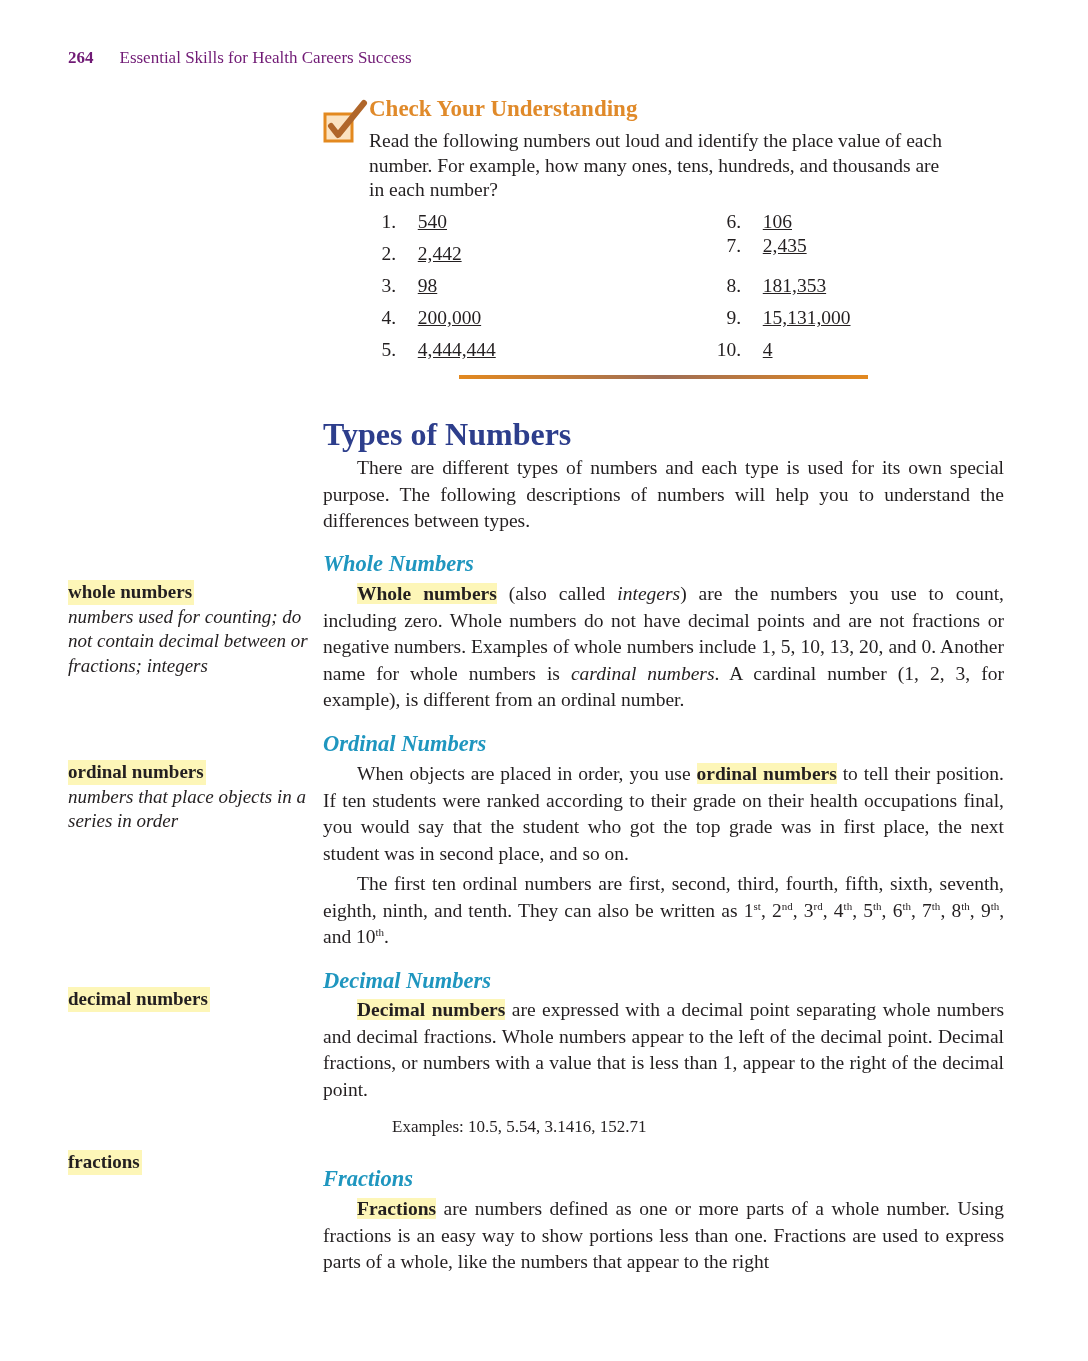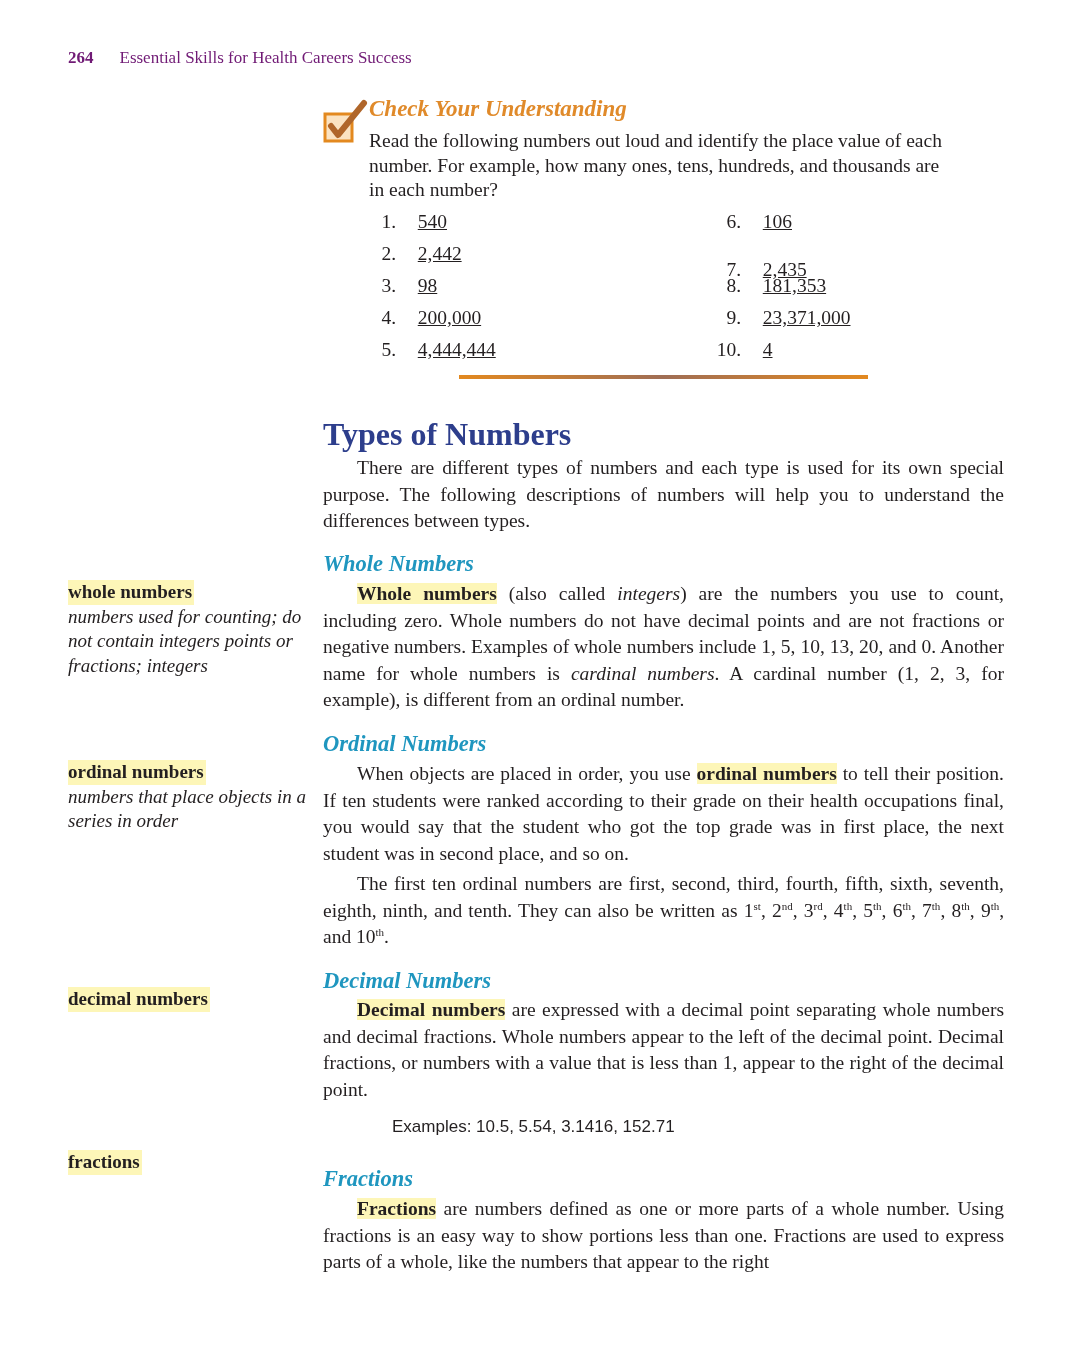--- a/index.html
+++ b/index.html
@@ -4,41 +4,41 @@
 <style>
   html, body { margin: 0; padding: 0; background: #ffffff; }
   body { width: 1088px; height: 1361px; position: relative; overflow: hidden;
          font-family: "Liberation Serif", "DejaVu Serif", serif; color: #231f20; }
   .abs { position: absolute; }
 
   .header { left: 68px; top: 48px; font-size: 17px; color: #701a75; white-space: nowrap; }
   .header .pnum { font-weight: bold; margin-right: 26px; }
 
   .cyu-icon { left: 322px; top: 99px; width: 46px; height: 46px; }
-  .cyu-title { left: 369px; top: 96px; font-size: 23px; font-style: italic; font-weight: bold;
+  .cyu-title { left: 369px; top: 96px; font-size: 23px; font-weight: bold;
                color: #e08a2a; white-space: nowrap; }
   .cyu-text { left: 369px; top: 129px; width: 590px; font-size: 19.5px; line-height: 24.5px; }
 
   .num-list { left: 370px; top: 211px; width: 500px; font-size: 19.5px; }
   .num-item { position: absolute; white-space: nowrap; }
   .num-item .n { display: inline-block; width: 32px; text-align: right; margin-right: 0; }
   .num-item .v { margin-left: 12px; text-decoration: underline; }
 
   .divider { left: 459px; top: 375px; width: 409px; height: 4px;
              background: linear-gradient(to right, #e3891f, #a06e55 50%, #e3891f); }
 
   .h1 { left: 323px; top: 416px; font-size: 32px; font-weight: bold; color: #2d3e8c; white-space: nowrap; }
   .h2 { font-size: 22.5px; font-style: italic; font-weight: bold; color: #1f96bf; white-space: nowrap; }
 
   .para { left: 323px; width: 681px; font-size: 19.5px; line-height: 26.5px; text-align: justify; }
   .para .indent { display: inline-block; width: 34px; }
   .hl { background: #fdf6b8; font-weight: bold; }
   sup { font-size: 11px; line-height: 0; vertical-align: 7px; }
 
-  .example { left: 392px; top: 1117px; font-family: Liberation Sans, sans-serif;
+  .example { left: 392px; top: 1117px; font-family: Liberation Serif, serif;
              font-size: 17px; color: #231f20; white-space: nowrap; }
 
   .gloss { left: 68px; width: 240px; font-size: 19px; line-height: 24.5px; }
   .gloss .term { font-weight: bold; background: #fdf6b8; display: inline-block; padding-right: 2px; }
   .gloss .def { font-style: italic; }
 </style>
 </head>
 <body>
 
 <div class="abs header">
@@ -54,23 +54,23 @@
 <div class="abs cyu-title">Check Your Understanding</div>
 <div class="abs cyu-text">Read the following numbers out loud and identify the place value of each number. For example, how many ones, tens, hundreds, and thousands are in each number?</div>
 
 <div class="abs num-list">
   <div class="num-item" style="left:-6px;top:0px"><span class="n">1.</span>&nbsp;&nbsp;<span class="v">540</span></div>
   <div class="num-item" style="left:-6px;top:32px"><span class="n">2.</span>&nbsp;&nbsp;<span class="v">2,442</span></div>
   <div class="num-item" style="left:-6px;top:64px"><span class="n">3.</span>&nbsp;&nbsp;<span class="v">98</span></div>
   <div class="num-item" style="left:-6px;top:96px"><span class="n">4.</span>&nbsp;&nbsp;<span class="v">200,000</span></div>
   <div class="num-item" style="left:-6px;top:128px"><span class="n">5.</span>&nbsp;&nbsp;<span class="v">4,444,444</span></div>
   <div class="num-item" style="left:339px;top:0px"><span class="n">6.</span>&nbsp;&nbsp;<span class="v">106</span></div>
-  <div class="num-item" style="left:339px;top:48px"><span class="n">7.</span>&nbsp;&nbsp;<span class="v">2,435</span></div>
+  <div class="num-item" style="left:339px;top:24px"><span class="n">7.</span>&nbsp;&nbsp;<span class="v">2,435</span></div>
   <div class="num-item" style="left:339px;top:64px"><span class="n">8.</span>&nbsp;&nbsp;<span class="v">181,353</span></div>
-  <div class="num-item" style="left:339px;top:96px"><span class="n">9.</span>&nbsp;&nbsp;<span class="v">23,371,000</span></div>
+  <div class="num-item" style="left:339px;top:96px"><span class="n">9.</span>&nbsp;&nbsp;<span class="v">15,131,000</span></div>
   <div class="num-item" style="left:339px;top:128px"><span class="n">10.</span>&nbsp;&nbsp;<span class="v">4</span></div>
 </div>
 
 <div class="abs divider"></div>
 
 <div class="abs h1">Types of Numbers</div>
 <div class="abs para" style="top:455px"><span class="indent"></span><span>There are different types of numbers and each type is used for its own special purpose. The following descriptions of numbers will help you to understand the differences between types.</span></div>
 
 <div class="abs h2" style="left:323px;top:551px">Whole Numbers</div>
 <div class="abs para" style="top:581px"><span class="indent"></span><span class="hl">Whole numbers</span><span> (also called </span><i>integers</i><span>) are the numbers you use to count, including zero. Whole numbers do not have decimal points and are not fractions or negative numbers. Examples of whole numbers include 1, 5, 10, 13, 20, and 0. Another name for whole numbers is </span><i>cardinal numbers</i><span>. A cardinal number (1, 2, 3, for example), is different from an ordinal number.</span></div>
@@ -81,21 +81,21 @@
 
 <div class="abs h2" style="left:323px;top:968px">Decimal Numbers</div>
 <div class="abs para" style="top:997px"><span class="indent"></span><span class="hl">Decimal numbers</span><span> are expressed with a decimal point separating whole numbers and decimal fractions. Whole numbers appear to the left of the decimal point. Decimal fractions, or numbers with a value that is less than 1, appear to the right of the decimal point.</span></div>
 <div class="abs example">Examples: 10.5, 5.54, 3.1416, 152.71</div>
 
 <div class="abs h2" style="left:323px;top:1166px">Fractions</div>
 <div class="abs para" style="top:1196px"><span class="indent"></span><span class="hl">Fractions</span><span> are numbers defined as one or more parts of a whole number. Using fractions is an easy way to show portions less than one. Fractions are used to express parts of a whole, like the numbers that appear to the right</span></div>
 
 <div class="abs gloss" style="top:580px">
   <div class="term">whole numbers</div>
-  <div class="def">numbers used for counting; do not contain integers points or fractions; integers</div>
+  <div class="def">numbers used for counting; do not contain decimal between or fractions; integers</div>
 </div>
 <div class="abs gloss" style="top:760px">
   <div class="term">ordinal numbers</div>
   <div class="def">numbers that place objects in a series in order</div>
 </div>
 <div class="abs gloss" style="top:987px;width:225px">
   <div class="term">decimal numbers</div>
 </div>
 <div class="abs gloss" style="top:1150px;width:235px">
   <div class="term">fractions</div>

